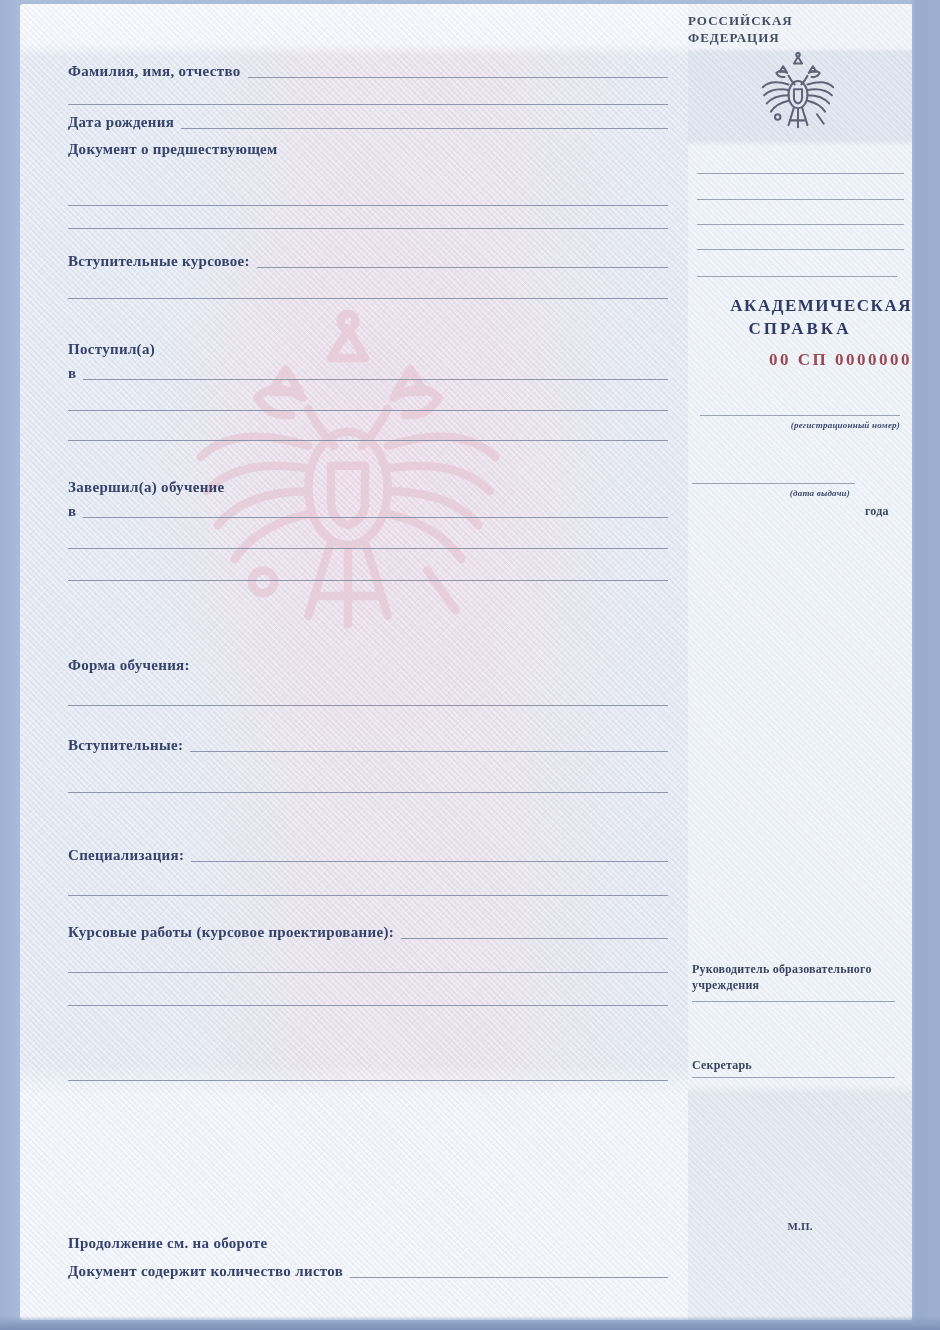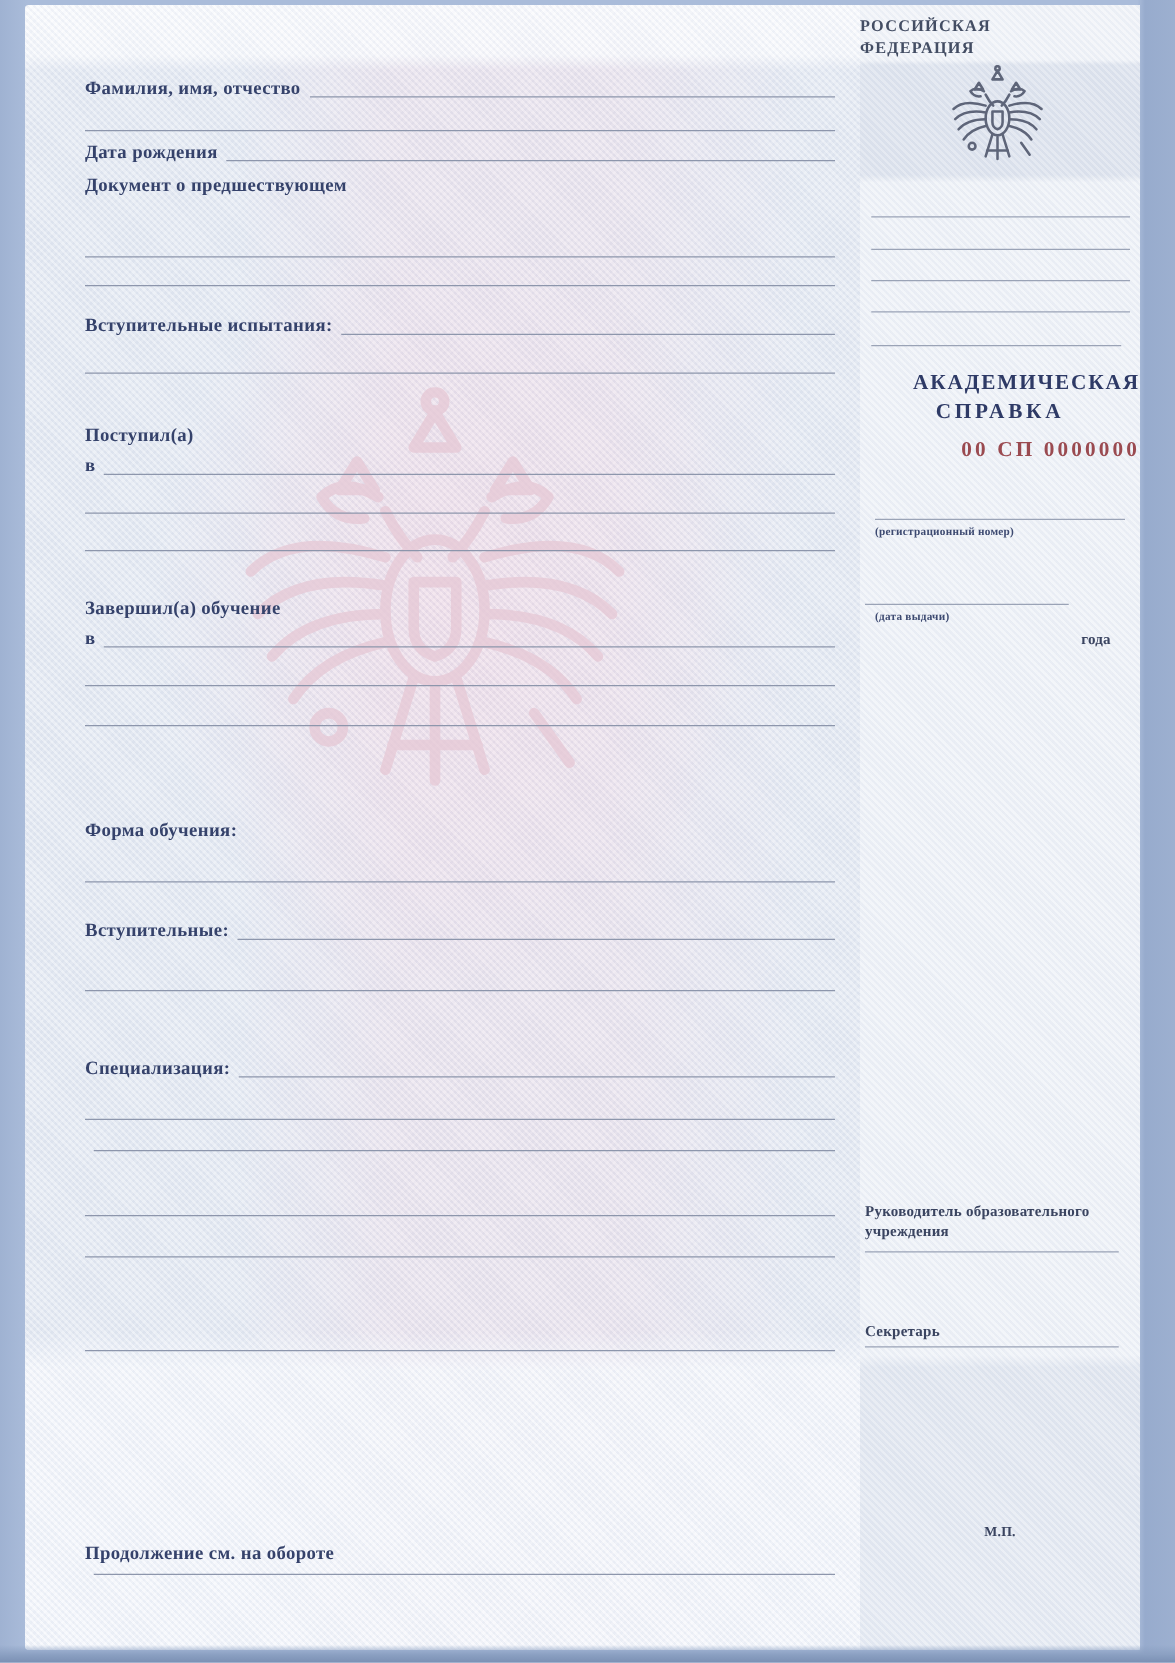--- a/index.html
+++ b/index.html
@@ -38,21 +38,21 @@
   .row{position:absolute;display:flex;align-items:flex-end;}
   .row .fill{flex:1;margin-left:7px;border-bottom:1px solid #8d96ac;transform:translateY(-3px);}
   .hr{position:absolute;height:1px;background:#8d96ac;}
   .hr.light{background:#9aa3b6;}
   
   .country{width:224px;text-align:left;font-weight:bold;font-size:13px;letter-spacing:1px;color:#434d63;line-height:1.3;}
   .title{width:224px;text-align:center;font-weight:bold;color:#2e3a66;}
   .t1{font-size:17px;letter-spacing:1.5px;text-align:right;}
   .t2{font-size:17px;letter-spacing:3px;}
   .serial{width:224px;text-align:right;font-weight:bold;font-size:17px;letter-spacing:2.5px;color:#9a4a50;}
-  .cap{font-size:9px;color:#3d4a71;text-align:left;font-weight:bold;letter-spacing:.2px;}
+  .cap{font-size:9px;color:#3d4a71;text-align:right;font-weight:bold;letter-spacing:.2px;font-style:italic;}
   .small-b{font-weight:bold;font-size:12px;color:#3a4460;letter-spacing:.2px;line-height:1.35;margin-top:31px;}
   .watermark{color:#e6c8d5;opacity:.75;}
   .emblem-s{color:#5e6579;}
 </style>
 </head>
 <body>
 
 <svg width="0" height="0" style="position:absolute">
   <symbol id="dbl-eagle" viewBox="0 0 120 130">
     <g fill="none" stroke="currentColor" stroke-width="3" stroke-linecap="round" stroke-linejoin="round">
@@ -98,21 +98,21 @@
   <div class="row" style="left:68px;top:113px;width:600px">
     <span class="lbl">Дата рождения</span>
     <span class="fill"></span>
   </div>
 
   <div class="abs lbl" style="left:68px;top:140px">Документ о предшествующем</div>
   <div class="hr" style="left:68px;top:205px;width:600px"></div>
   <div class="hr" style="left:68px;top:228px;width:600px"></div>
 
   <div class="row" style="left:68px;top:252px;width:600px">
-    <span class="lbl">Вступительные испытания:</span>
+    <span class="lbl">Вступительные курсовое:</span>
     <span class="fill"></span>
   </div>
   <div class="hr" style="left:68px;top:298px;width:600px"></div>
 
   <div class="abs lbl" style="left:68px;top:340px">Поступил(а)</div>
   <div class="row" style="left:68px;top:364px;width:600px">
     <span class="lbl">в</span>
     <span class="fill"></span>
   </div>
   <div class="hr" style="left:68px;top:410px;width:600px"></div>
@@ -135,29 +135,31 @@
   </div>
   <div class="hr" style="left:68px;top:792px;width:600px"></div>
 
   <div class="row" style="left:68px;top:846px;width:600px">
     <span class="lbl">Специализация:</span>
     <span class="fill"></span>
   </div>
   <div class="hr" style="left:68px;top:895px;width:600px"></div>
 
   <div class="row" style="left:68px;top:923px;width:600px">
+    <span class="lbl">Курсовые работы (курсовое проектирование):</span>
     <span class="fill"></span>
   </div>
   <div class="hr" style="left:68px;top:972px;width:600px"></div>
   <div class="hr" style="left:68px;top:1005px;width:600px"></div>
 
   <div class="hr" style="left:68px;top:1080px;width:600px"></div>
 
   <div class="abs lbl" style="left:68px;top:1234px">Продолжение см. на обороте</div>
   <div class="row" style="left:68px;top:1262px;width:600px">
+    <span class="lbl">Документ содержит количество листов</span>
     <span class="fill"></span>
   </div>
 
   <div class="abs country" style="left:688px;top:13px">
     <div>РОССИЙСКАЯ</div>
     <div>ФЕДЕРАЦИЯ</div>
   </div>
 
   <svg class="abs emblem-s" style="left:757px;top:52px" width="82" height="88" viewBox="0 0 120 130">
       <use href="#dbl-eagle"></use>

